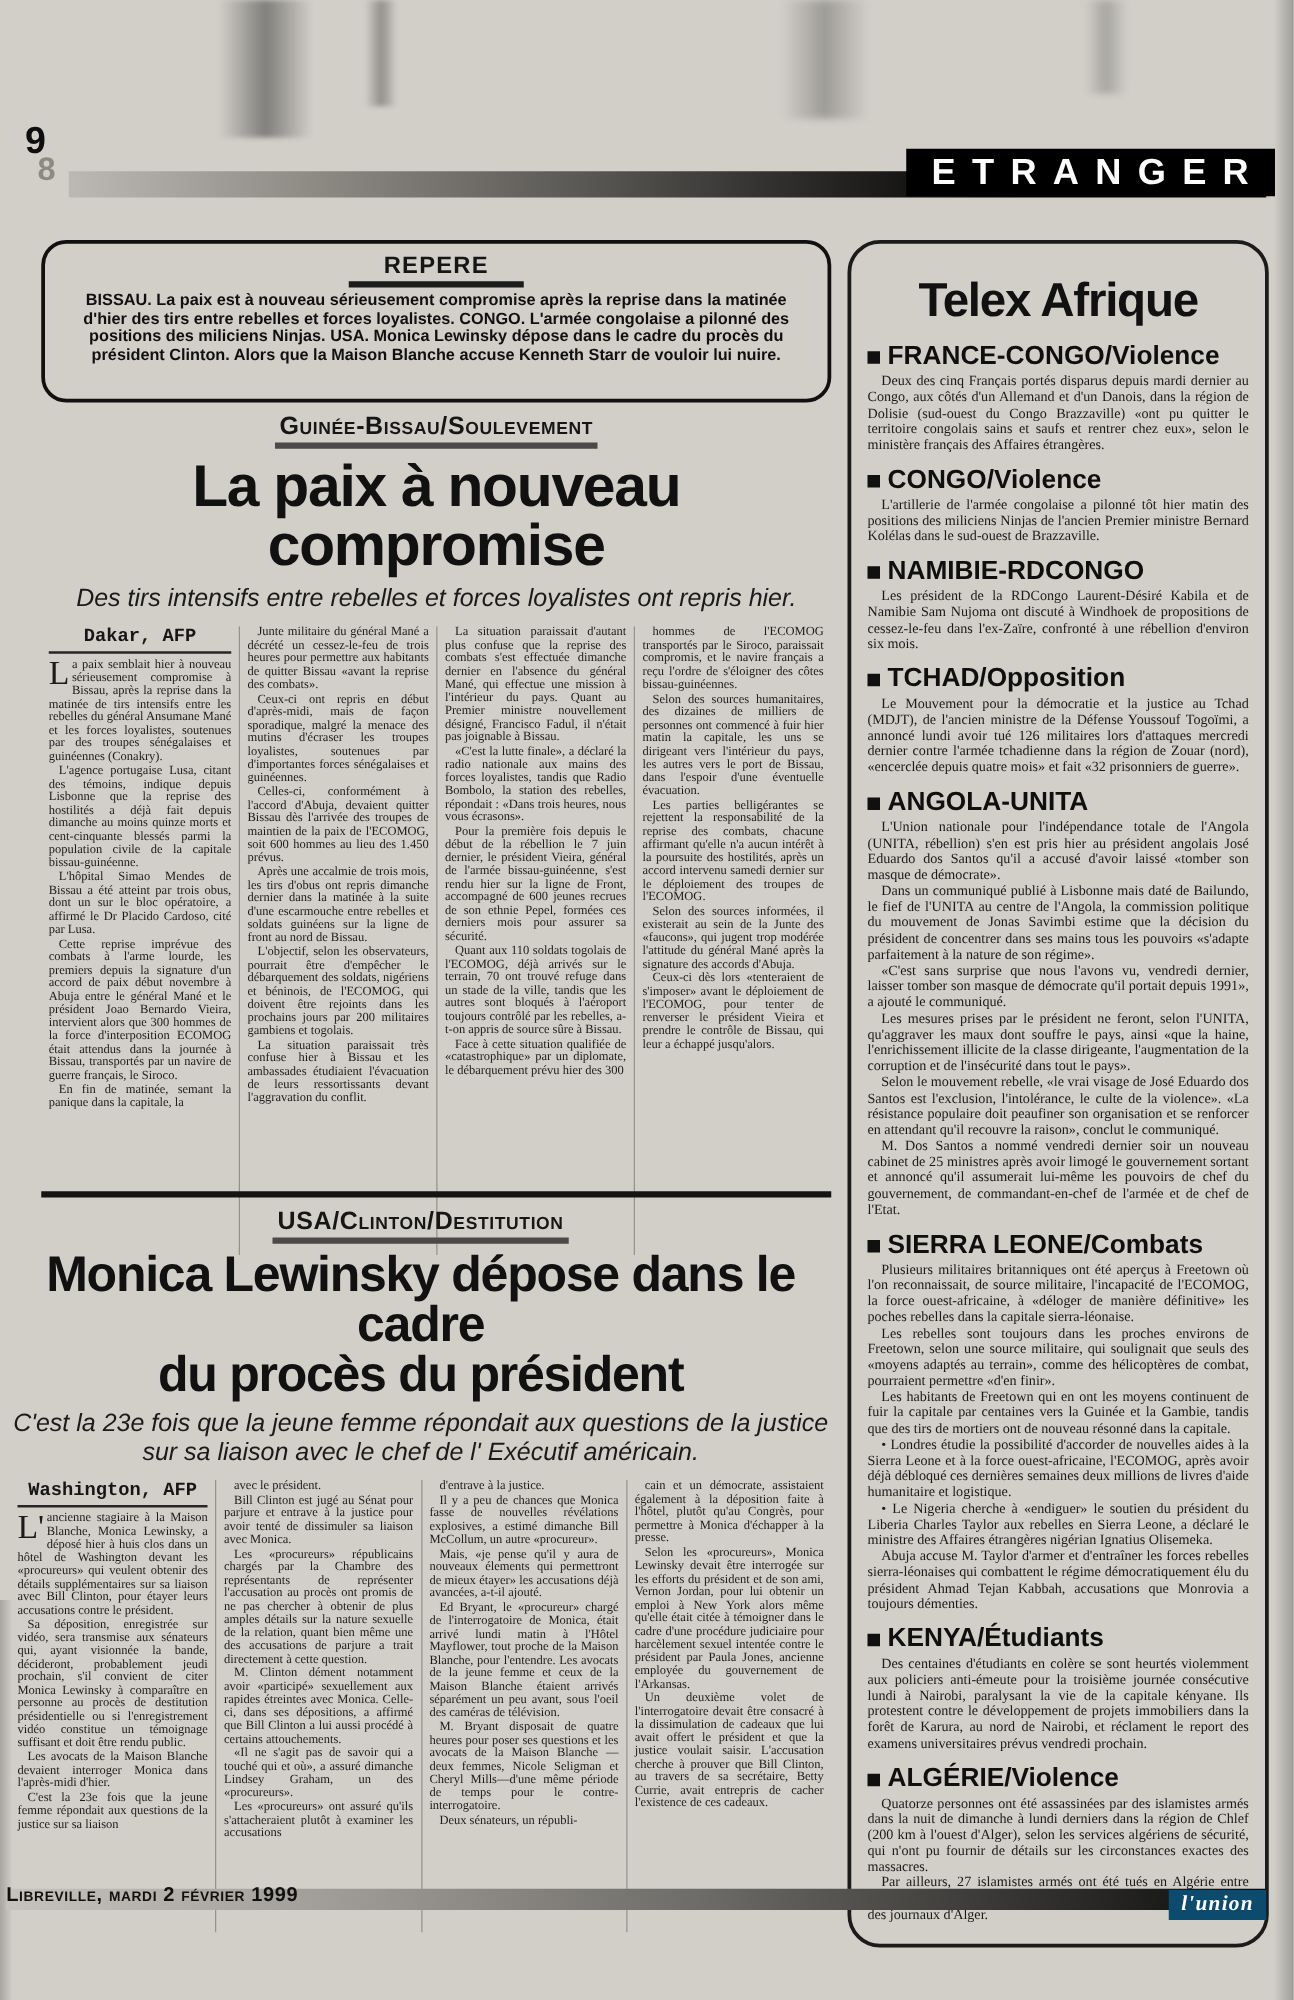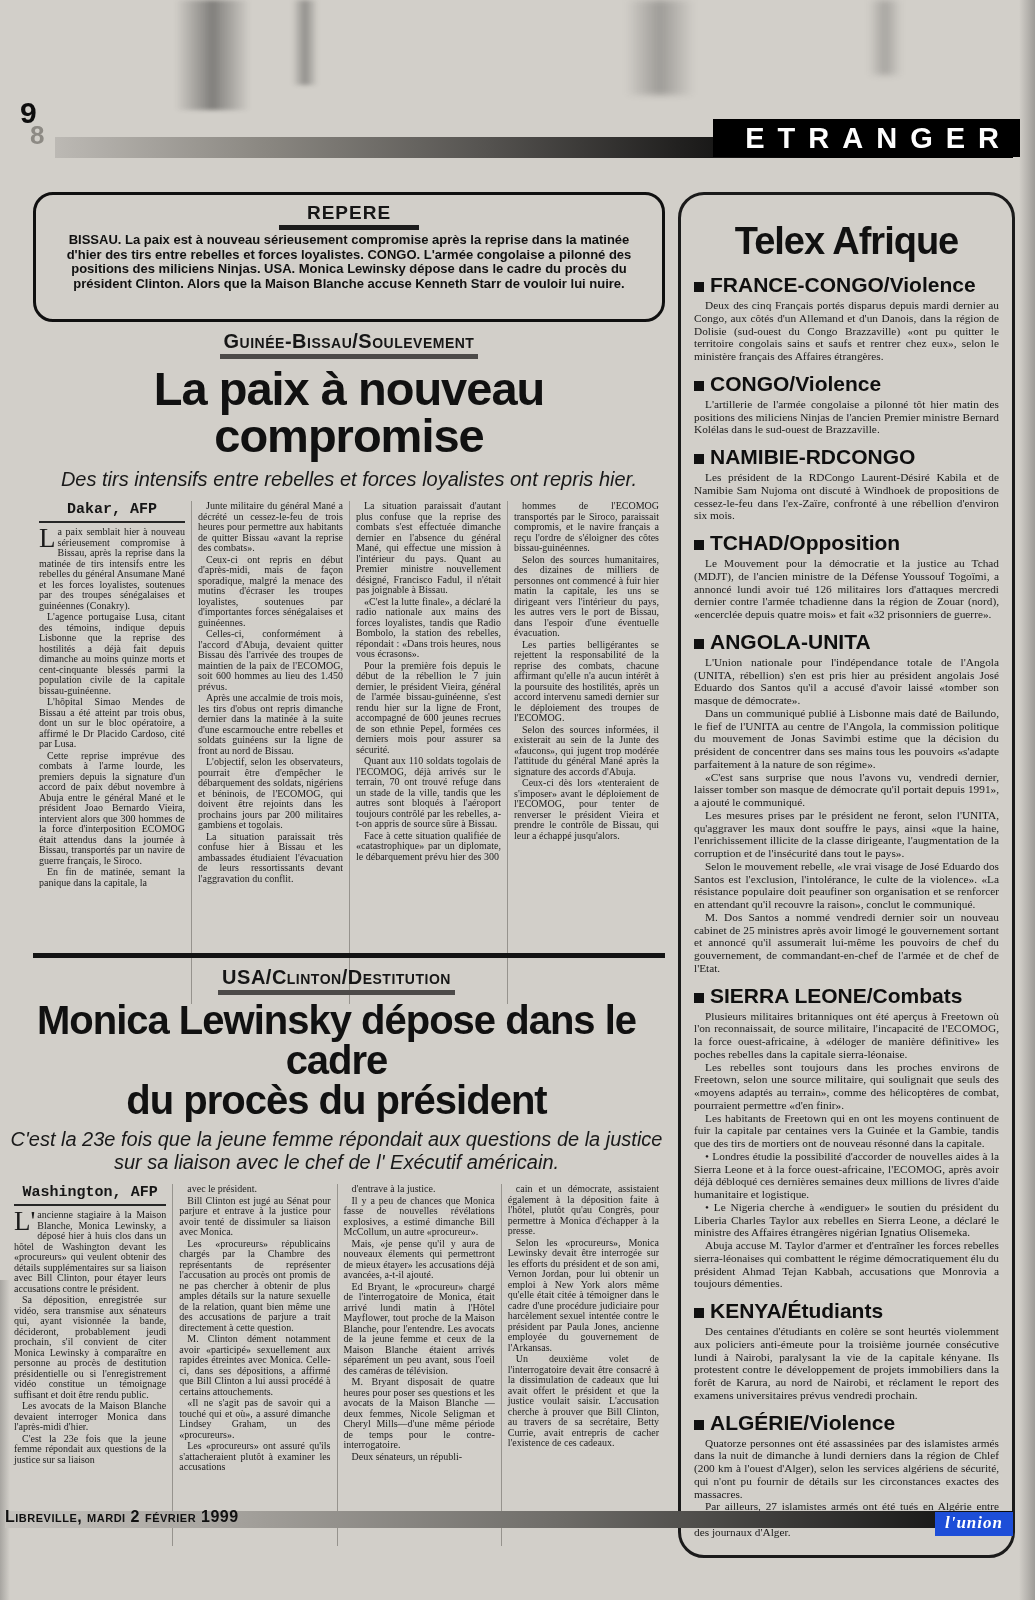--- a/index.html
+++ b/index.html
@@ -16,21 +16,21 @@
   .s4{left:868px;top:0;width:34px;height:75px;background:linear-gradient(90deg,rgba(40,40,40,0),rgba(40,40,40,.25),rgba(40,40,40,0));filter:blur(3px);}
   .s5{right:0;top:0;width:16px;height:1600px;background:linear-gradient(90deg,rgba(40,40,40,0),rgba(40,40,40,.30));}
   .s6{left:0;top:1280px;width:10px;height:320px;background:linear-gradient(90deg,rgba(40,40,40,.25),rgba(40,40,40,0));}
 
   
   .page-num{position:absolute;left:20px;top:96px;font-size:30px;font-weight:800;color:#0e0e0e;}
   .ghost-num{position:absolute;left:30px;top:120px;font-size:26px;font-weight:700;color:#8d8a84;}
   .banner-bar{position:absolute;left:55px;top:137px;width:958px;height:21px;
     background:linear-gradient(90deg,#bcb9b4 0%,#8a8781 22%,#555350 45%,#222120 65%,#000 80%);}
   .etranger-box{position:absolute;right:15px;top:119px;height:38px;background:#000;color:#fdfdfd;
-    display:flex;align-items:center;padding:0 8px 0 32px;font-size:29px;font-weight:800;letter-spacing:13px;}
+    display:flex;align-items:center;padding:0 8px 0 20px;font-size:29px;font-weight:800;letter-spacing:13px;}
 
   
   .repere-box{position:absolute;left:33px;top:192px;width:632px;height:130px;
     border:3px solid #101010;border-radius:20px;box-sizing:border-box;text-align:center;}
   .repere-title{display:inline-block;font-size:19px;font-weight:800;letter-spacing:1px;margin-top:7px;
     border-bottom:5px solid #1c1c1c;padding:0 28px 1px;}
   .repere-body{font-weight:700;font-size:13px;line-height:1.13;padding:3px 30px 0;color:#101010;}
 
   
   .kicker-wrap{text-align:center;}
@@ -68,21 +68,21 @@
   .telex-heading{font-size:21px;font-weight:800;margin:9px 0 2px;color:#0f0f0f;}
   .telex-heading .sq{display:inline-block;width:10px;height:10px;background:#101010;margin-right:6px;}
   .telex-body p{font-family:"Liberation Serif",serif;font-size:11.3px;line-height:1.13;text-align:justify;
     margin:0;text-indent:11px;color:#191919;}
 
   
   .footer-band{position:absolute;left:5px;top:1511px;width:1008px;height:17px;
     background:linear-gradient(90deg,#c6c3be 0%,#a19e99 25%,#6e6c68 55%,#3a3937 78%,#0a0a0a 100%);}
   .footer-date{position:absolute;left:5px;top:1508px;font-variant:small-caps;font-weight:800;font-size:16px;
     color:#101010;letter-spacing:.5px;}
-  .union-box{position:absolute;right:22px;top:1512px;background:#1d4ed8;color:#fff;
+  .union-box{position:absolute;right:22px;top:1512px;background:#0c4a6e;color:#fff;
     font-family:"Liberation Serif",serif;font-style:italic;font-weight:700;font-size:17px;
     padding:1px 10px 3px;letter-spacing:1px;}
 </style>
 </head>
 <body>
 
 <div class="streak s1"></div>
 <div class="streak s2"></div>
 <div class="streak s3"></div>
 <div class="streak s4"></div>

